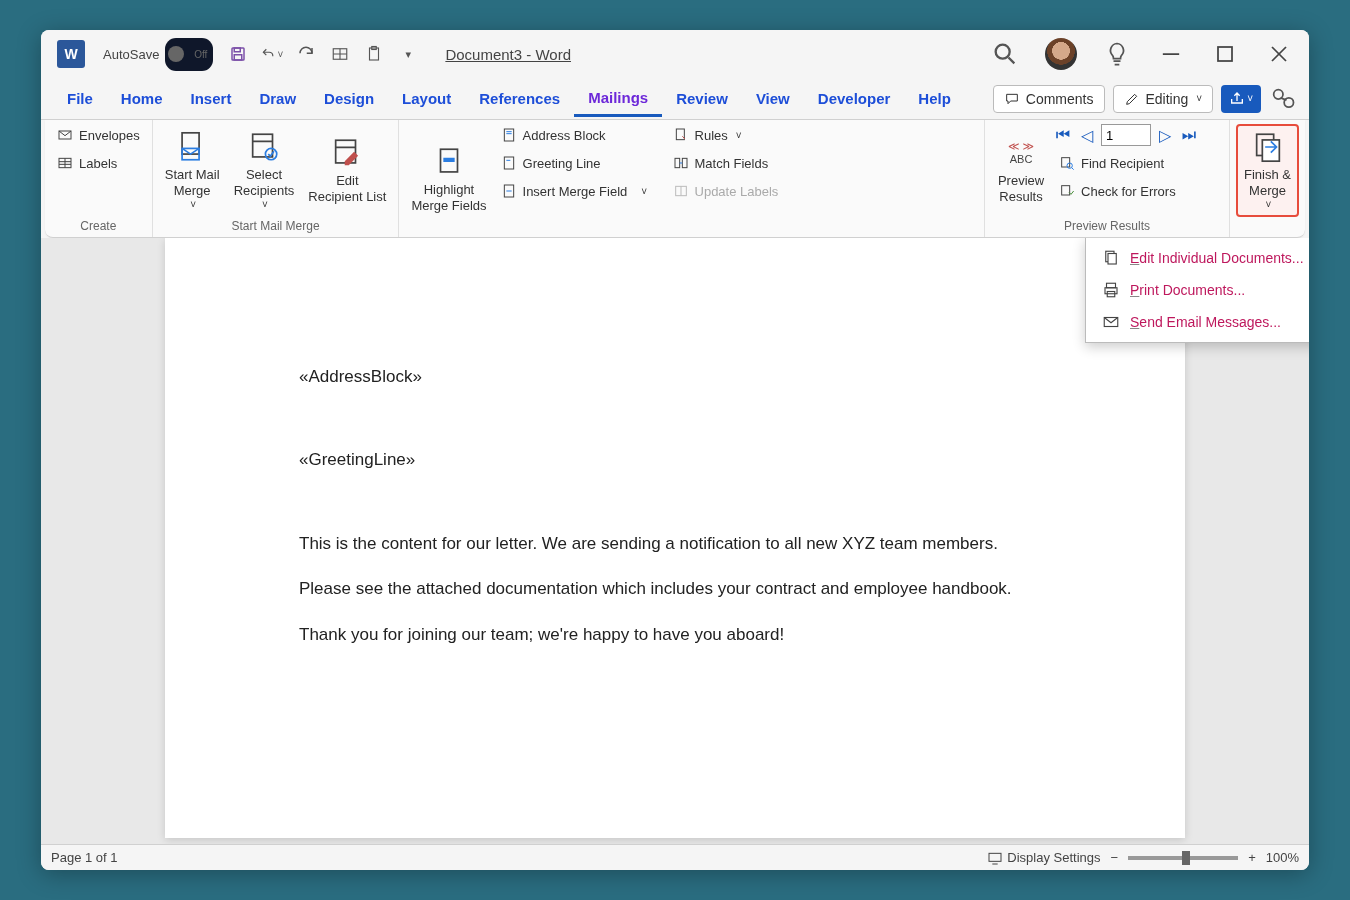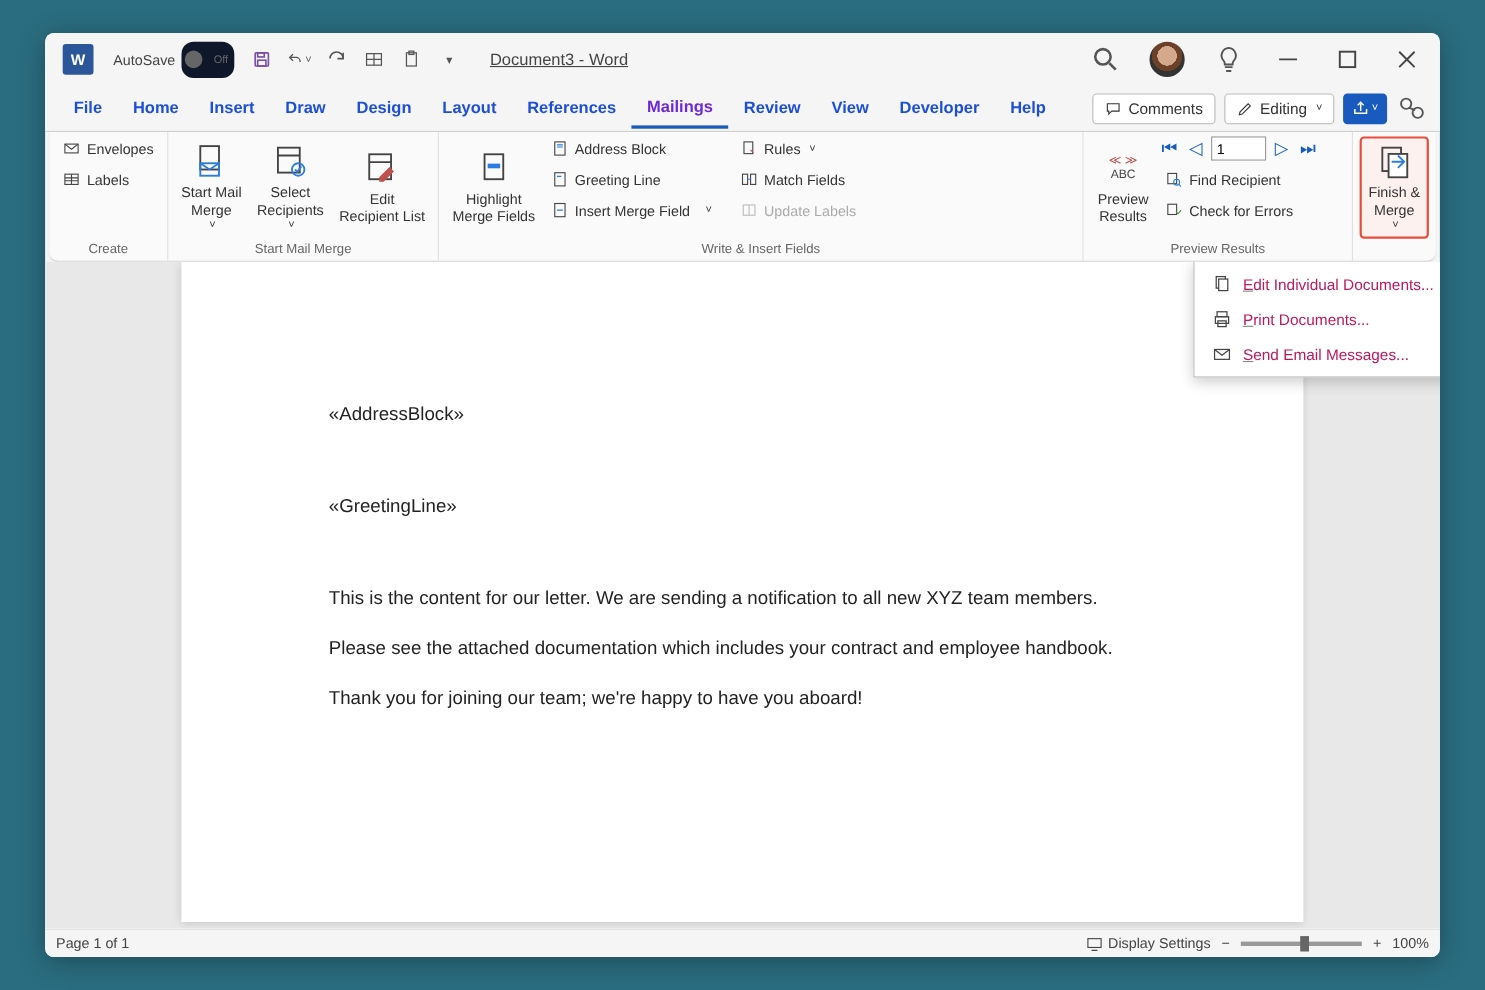--- a/index.html
+++ b/index.html
@@ -295,21 +295,20 @@
           </div>
           <div class="rbtn-small disabled">
             <svg viewBox="0 0 24 24" fill="none" stroke="#bbb" stroke-width="1.5">
                 <rect x="4" y="5" width="16" height="14"></rect>
                 <line x1="12" y1="5" x2="12" y2="19"></line>
               </svg>
             <span>Update Labels</span>
           </div>
         </div>
       </div>
-      <div class="group-label">Write &amp; Insert Fields</div>
     </div>
 
     <div class="ribbon-group">
       <div class="group-body">
         <div class="rbtn-big">
           <div class="bigicon" style="display:flex;flex-direction:column;align-items:center;justify-content:center;">
             <div style="font-size:11px;color:#c0504d;">≪ ≫</div>
             <div style="font-size:11px;color:#444;font-weight:400;">ABC</div>
           </div>
           <span style="white-space:pre-line;">Preview

